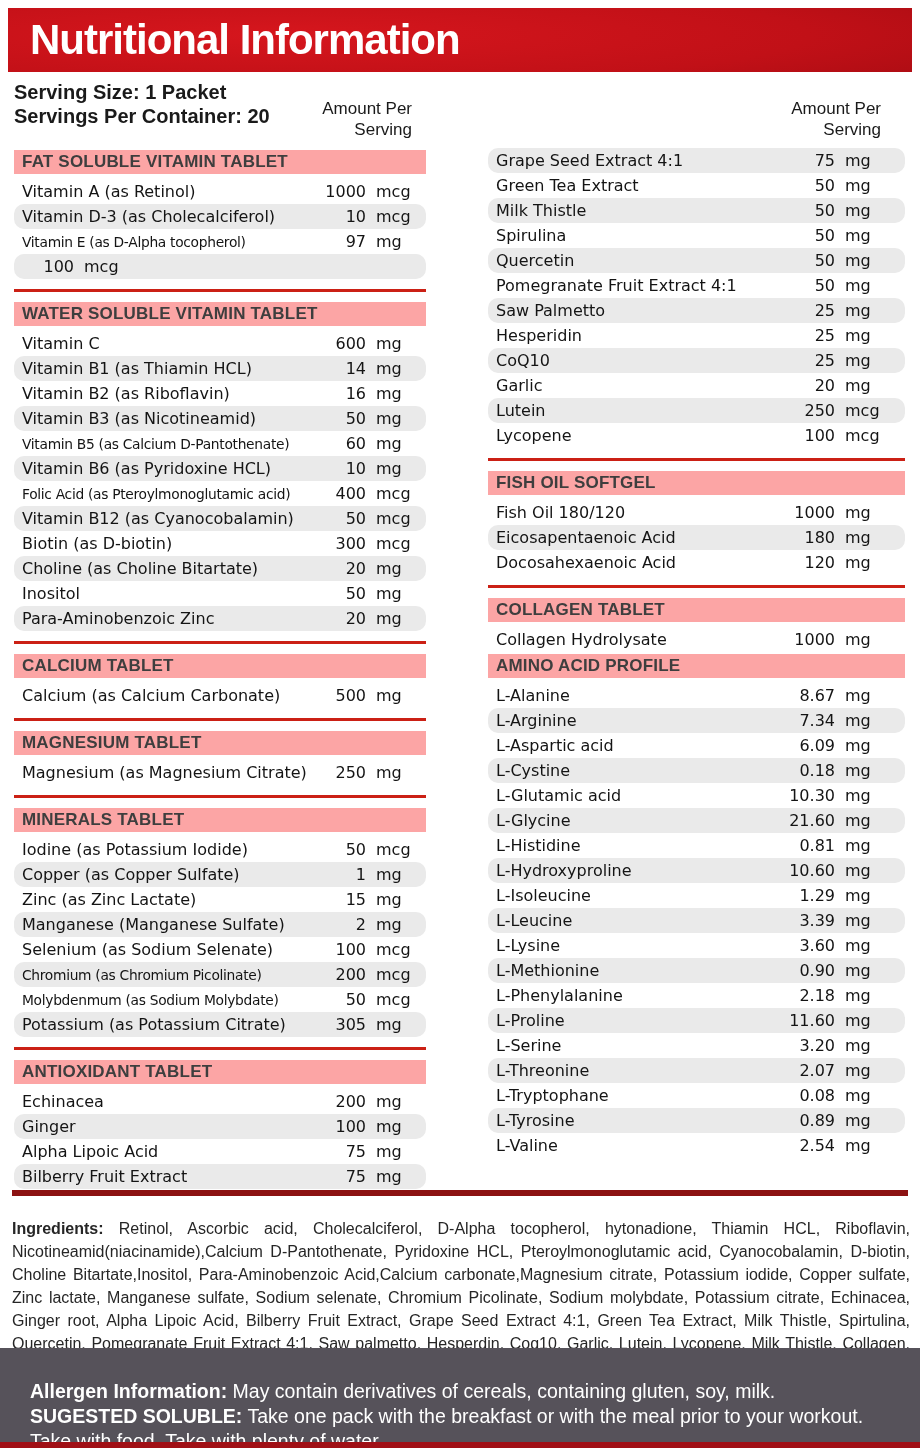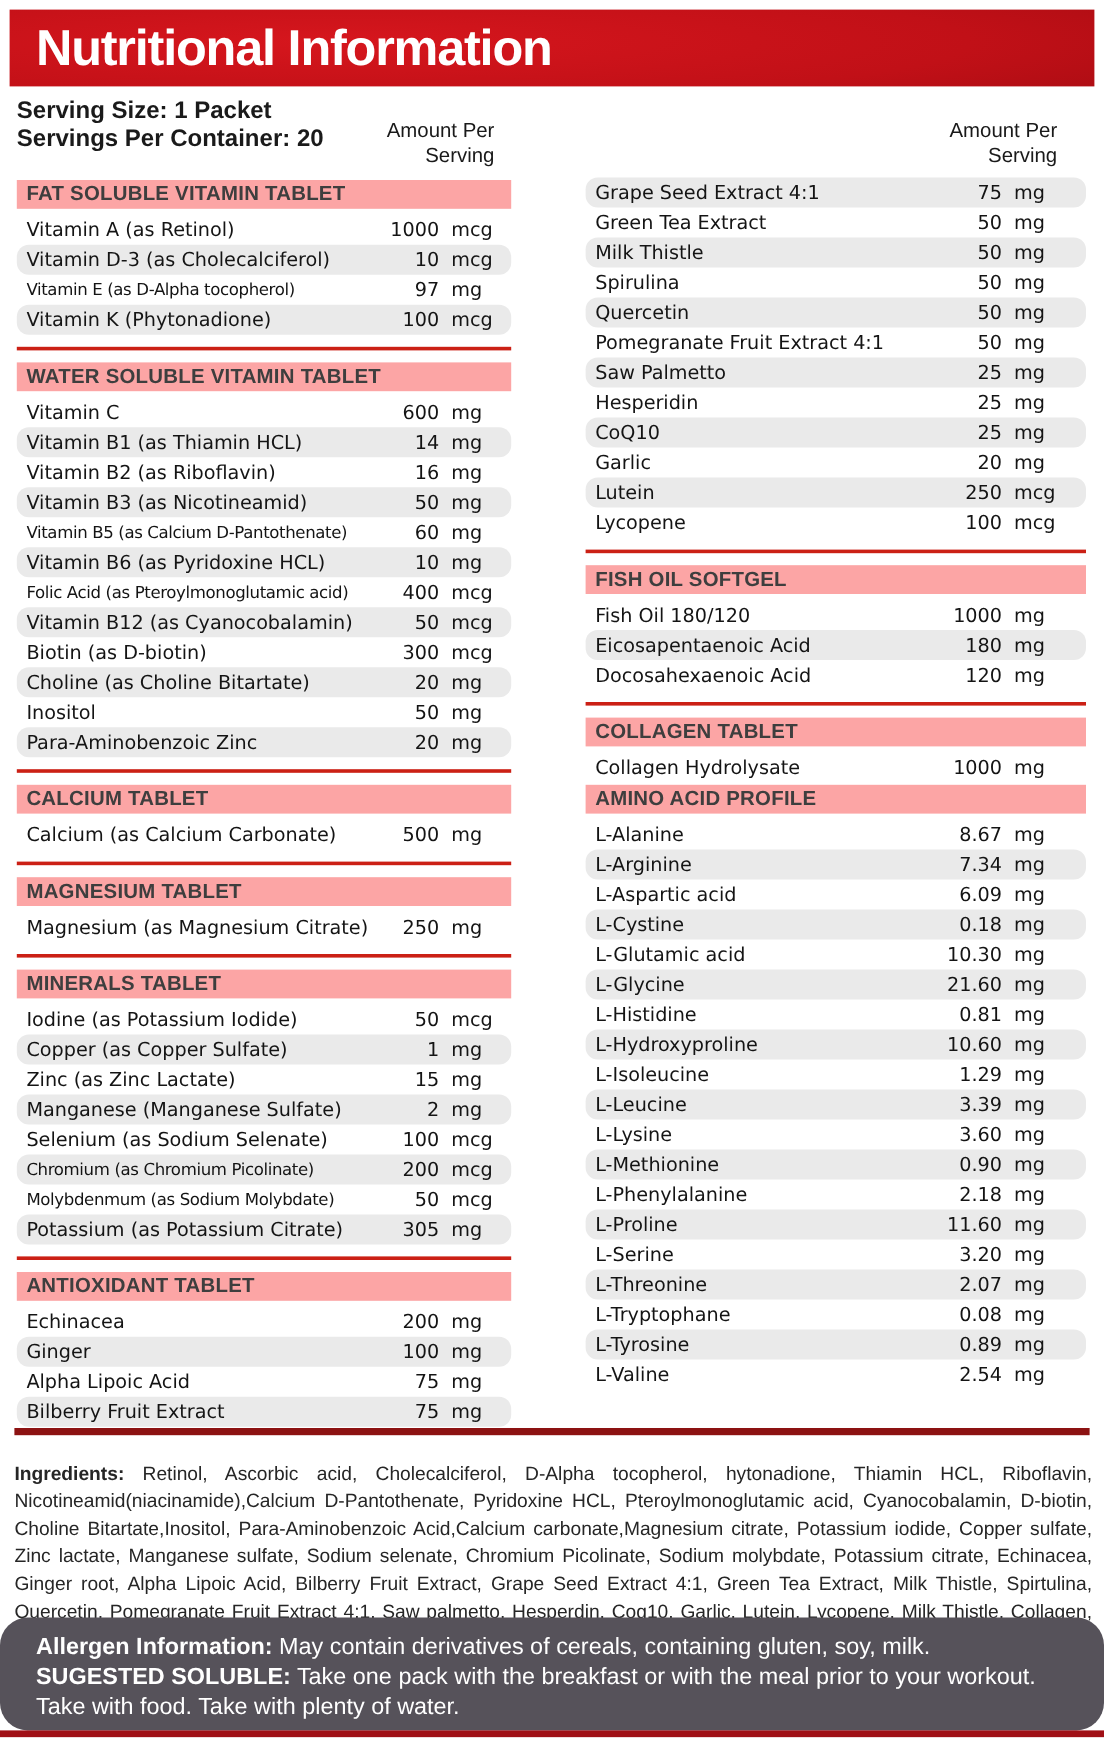--- a/index.html
+++ b/index.html
@@ -40,22 +40,22 @@
 
   .divider{height:3px;background:#cb2015;margin:10px 0;}
 
   
   .thick-bar{position:absolute;top:1190px;left:12px;right:12px;height:6px;background:#8c1212;}
   .ingredients{position:absolute;top:1201px;left:12px;right:10px;
     font-family:"Liberation Sans",sans-serif;font-size:16px;line-height:23px;
     text-align:justify;color:#262626;}
   .ingredients .ing-label{font-weight:bold;}
   .allergen{position:absolute;top:1348px;left:0;right:0;height:94px;box-sizing:border-box;
-    background:#56525a;color:#ffffff;padding:12px 30px;
-    font-family:"Liberation Sans",sans-serif;font-size:19.5px;line-height:25px;border-radius:23px;}
+    background:#56525a;color:#ffffff;padding:31px 30px;
+    font-family:"Liberation Sans",sans-serif;font-size:19.5px;line-height:25px;}
   .allergen b{font-weight:bold;}
   .bottom-red{position:absolute;bottom:0;left:0;right:0;height:6px;background:#a01016;}
 </style>
 </head>
 <body>
 
 <div class="page">
 
   <div class="header-bar">
     <h1>Nutritional Information</h1>
@@ -85,21 +85,20 @@
             <span class="name">Vitamin D-3 (as Cholecalciferol)</span>
             <span class="val">10</span>
             <span class="unit">mcg</span>
           </div>
           <div class="row tight">
             <span class="name">Vitamin E (as D-Alpha tocopherol)</span>
             <span class="val">97</span>
             <span class="unit">mg</span>
           </div>
           <div class="row shade">
-            <span class="name">Vitamin K (Phytonadione)</span>
             <span class="val">100</span>
             <span class="unit">mcg</span>
           </div>
           <div class="divider"></div>
           <div class="sec-header">WATER SOLUBLE VITAMIN TABLET</div>
           <div class="row">
             <span class="name">Vitamin C</span>
             <span class="val">600</span>
             <span class="unit">mg</span>
           </div>

